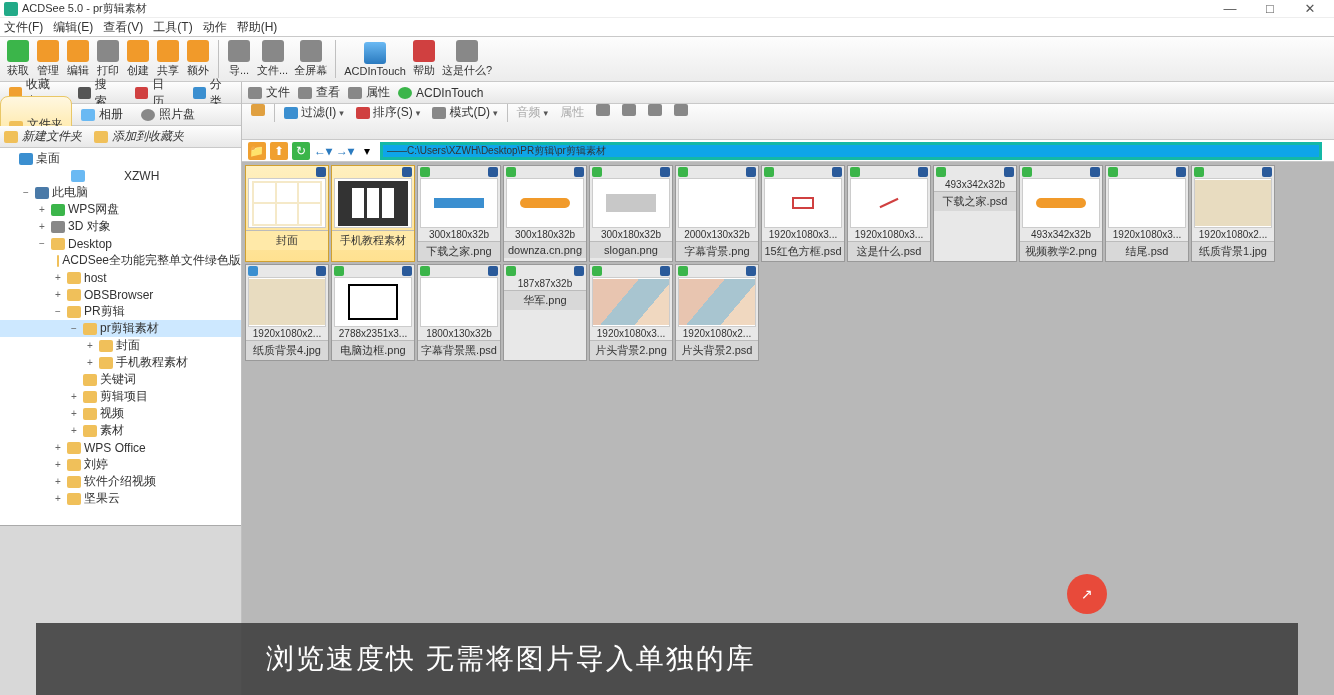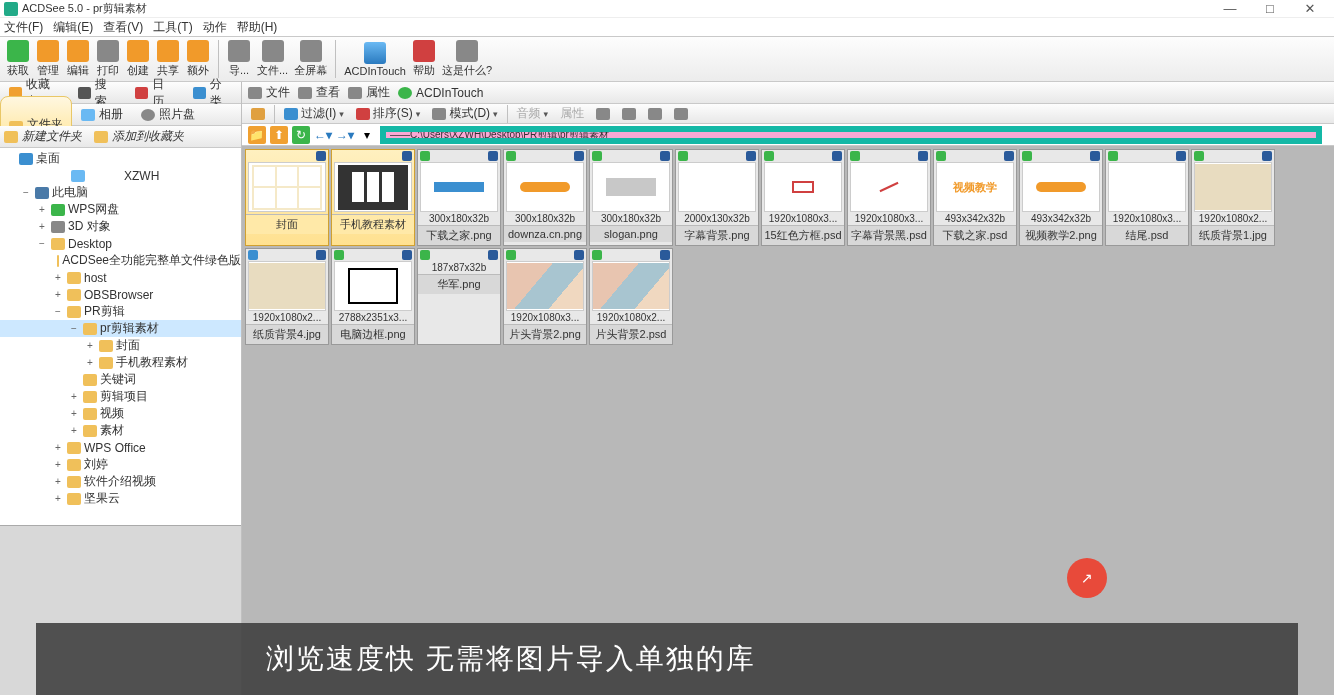--- a/index.html
+++ b/index.html
@@ -60,33 +60,33 @@
 .ni-folder { background: #f0c05a; }
 
 .leftbottom { height: 170px; background: #d8d8d8; border-top: 1px solid #aaa; }
 
 
 .rightcol { flex: 1; display: flex; flex-direction: column; }
 .tabrow2 { height: 22px; background: linear-gradient(#fdfdfd,#e8e8e8); border-bottom: 1px solid #c9c9c9; display: flex; align-items: center; gap: 8px; padding-left: 6px; }
 .tabrow2 .tb2 { display: flex; align-items: center; gap: 4px; cursor: pointer; color: #333; }
 .tabrow2 .tb2 .ti2 { width: 14px; height: 12px; background: #888; border-radius: 2px; }
 
-.tabrow3 { height: 20px; background: linear-gradient(#fdfdfd,#e8e8e8); border-bottom: 1px solid #c9c9c9; display: flex; align-items: center; gap: 6px; padding-left: 6px; }
+.tabrow3 { height: 36px; background: linear-gradient(#fdfdfd,#e8e8e8); border-bottom: 1px solid #c9c9c9; display: flex; align-items: flex-start; gap: 6px; padding-left: 6px; }
 .tabrow3 .tb3 { display: flex; align-items: center; gap: 3px; cursor: pointer; color: #333; padding: 0 3px; }
 .tabrow3 .tb3.disabled { color: #aaa; }
 .tabrow3 .tb3 .ti3 { width: 14px; height: 12px; background: #e0a040; border-radius: 2px; }
 .tabrow3 .dd::after { content: " ▾"; font-size: 9px; color: #555; }
 .tabrow3 .sep3 { width: 1px; height: 18px; background: #c0c0c0; }
 
 .navrow { height: 22px; display: flex; align-items: center; gap: 4px; padding-left: 6px; border-bottom: 1px solid #c9c9c9; }
 .navrow .nbtn { width: 18px; height: 18px; display: flex; align-items: center; justify-content: center; cursor: pointer; border-radius: 2px; }
 .nbtn.orange { background: #f0a030; color: #fff; }
 .nbtn.green { background: #3bb54a; color: #fff; }
 .nbtn.blue { color: #2a7abf; font-weight: bold; }
-.navrow .pathbox { flex: 1; height: 18px; border: 6px solid #14b8a6; background: #f9a8d4; margin-right: 12px; display: flex; flex-direction: column; justify-content: center; padding: 0 4px; overflow: hidden; }
+.navrow .pathbox { flex: 1; height: 18px; border: 3px solid #14b8a6; background: #0ea5e9; margin-right: 12px; display: flex; flex-direction: column; justify-content: center; padding: 0 4px; overflow: hidden; }
 .pathbox .p2 { font-size: 10px; color: #333; line-height: 10px; }
 
 
 .thumbs { flex: 1; background: #b8b8b8; padding: 3px; display: flex; flex-wrap: wrap; align-content: flex-start; gap: 2px; position: relative; }
 .thumb { width: 84px; background: #e8e8e8; border: 1px solid #999; display: flex; flex-direction: column; }
 .thumb.sel { background: linear-gradient(#fff0c0,#ffe190); border: 1px solid #d0a030; }
 .thumb .badges { height: 12px; display: flex; justify-content: space-between; padding: 1px 2px; }
 .thumb .badges .bl { width: 10px; height: 10px; background: #3bb54a; border-radius: 2px; }
 .thumb .badges .br { width: 10px; height: 10px; background: #2a5a9a; border-radius: 2px; }
 .thumb .preview { height: 50px; background: #fff; margin: 0 2px; border: 1px solid #ccc; display: flex; align-items: center; justify-content: center; overflow: hidden; }
@@ -505,29 +505,26 @@
         </div>
         <div class="thumb">
     <div class="badges">
             <div class="bl" style=""></div>
             <div class="br"></div>
           </div>
     <div class="preview">
             <div class="pv-redarrow"></div>
           </div>
     <div class="dims">1920x1080x3...</div>
-    <div class="fname">字幕背景黑.psd</div>
-        </div>
-        <div class="thumb">
-    <div class="badges">
-            <div class="bl" style=""></div>
-            <div class="br"></div>
-          </div>
-    <div class="preview">
-            <div class="pv-text">视频教学</div>
+    <div class="fname">这是什么.psd</div>
+        </div>
+        <div class="thumb">
+    <div class="badges">
+            <div class="bl" style=""></div>
+            <div class="br"></div>
           </div>
     <div class="dims">493x342x32b</div>
     <div class="fname">下载之家.psd</div>
         </div>
         <div class="thumb">
     <div class="badges">
             <div class="bl" style=""></div>
             <div class="br"></div>
           </div>
     <div class="preview">
@@ -576,20 +573,29 @@
             <div class="pv-monitor"></div>
           </div>
     <div class="dims">2788x2351x3...</div>
     <div class="fname">电脑边框.png</div>
         </div>
         <div class="thumb">
     <div class="badges">
             <div class="bl" style=""></div>
             <div class="br"></div>
           </div>
+    <div class="preview"></div>
+    <div class="dims">1800x130x32b</div>
+    <div class="fname">字幕背景黑.psd</div>
+        </div>
+        <div class="thumb">
+    <div class="badges">
+            <div class="bl" style=""></div>
+            <div class="br"></div>
+          </div>
     <div class="dims">187x87x32b</div>
     <div class="fname">华军.png</div>
         </div>
         <div class="thumb">
     <div class="badges">
             <div class="bl" style=""></div>
             <div class="br"></div>
           </div>
     <div class="preview">
             <div class="pv-waves"></div>

